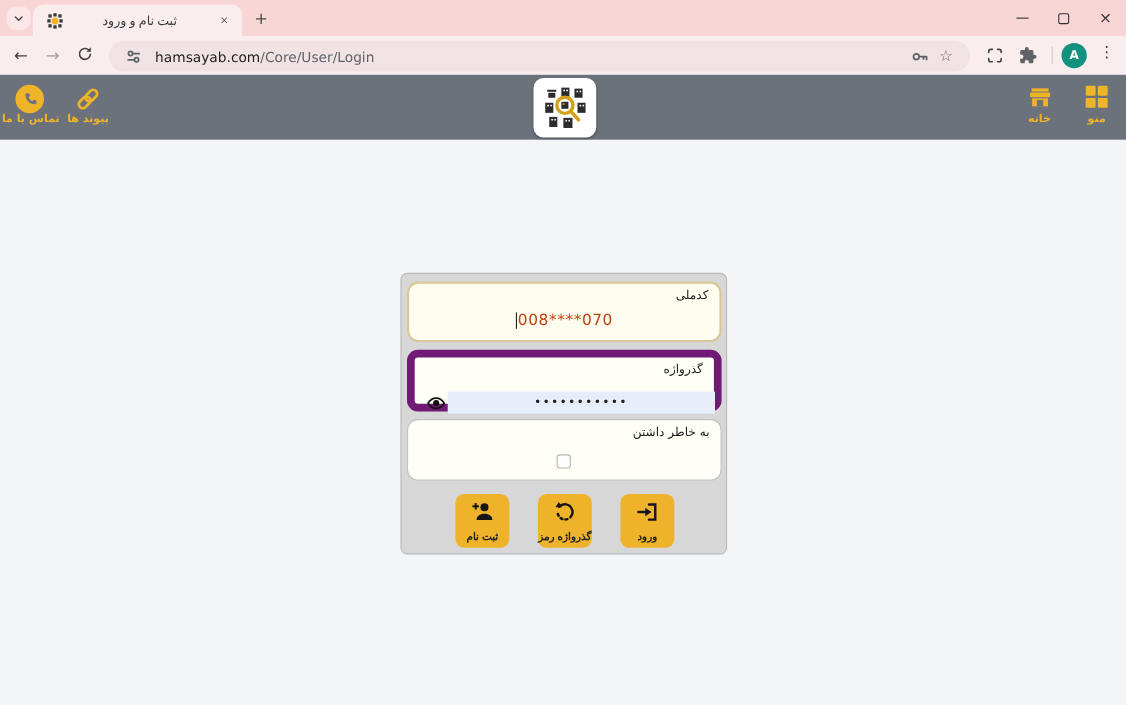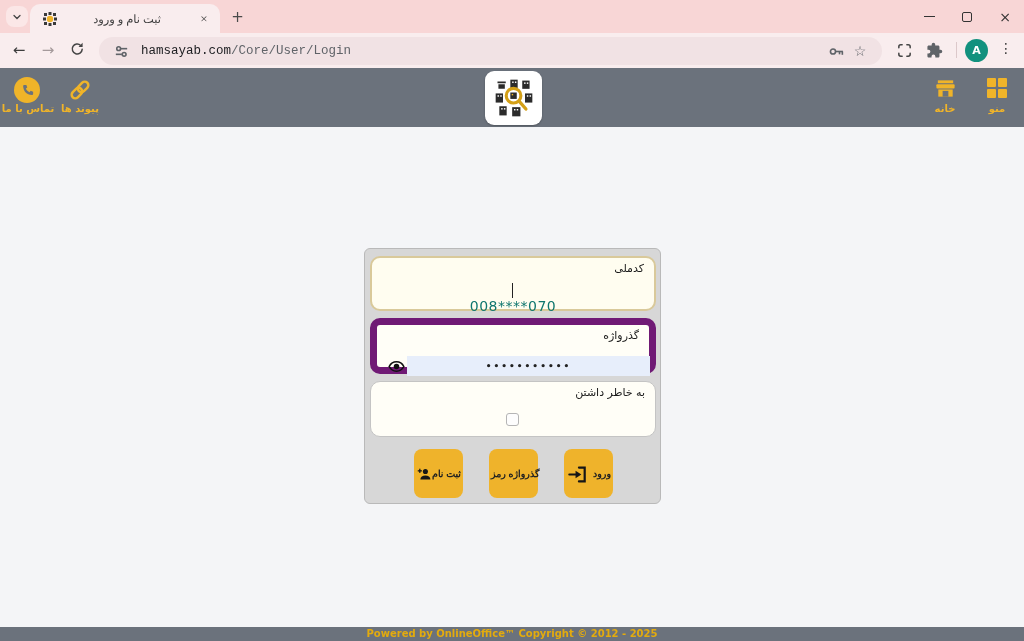--- a/index.html
+++ b/index.html
@@ -26,21 +26,21 @@
   .win-min-bar { width:11px; height:1.5px; background:#333; }
   .win-max-box { width:10px; height:10px; border:1.5px solid #333; border-radius:2px; }
   .win-close-x { font-size:14px; }
 
   
   .toolbar { position:absolute; left:0; top:33px; width:1024px; height:35px; background:#f9edee; }
   .navbtn { position:absolute; top:41px; width:20px; height:20px; text-align:center; line-height:19px;
             font-size:15px; }
   .addrbar { position:absolute; left:99px; top:37px; width:783px; height:28px; border-radius:14px;
              background:#f1e2e4; display:flex; align-items:center; padding:0 10px; }
-  .url { font-size:12.5px; margin-left:8px; flex:1; white-space:nowrap; overflow:hidden;font-family:Liberation Mono, monospace; }
+  .url { font-size:12.5px; margin-left:8px; flex:1; white-space:nowrap; overflow:hidden; }
   .url .domain { color:#202124; }
   .url .path { color:#5f6368; }
   .addr-ic { flex:0 0 auto; display:flex; align-items:center; justify-content:center; width:24px; }
   .star { font-size:14px; color:#5f6368; }
   .tbicon { position:absolute; top:42px; }
   .divider { position:absolute; left:956px; top:42px; width:1px; height:16px; background:#dcc8ca; }
   .avatar { position:absolute; left:965px; top:39px; width:23px; height:23px; border-radius:50%;
             background:#12917e; color:#fff; font-size:11px; font-weight:bold; display:flex;
             align-items:center; justify-content:center; }
   .kebab { position:absolute; left:999px; top:40px; font-size:14px; color:#3c3c3c; width:14px;
@@ -68,30 +68,30 @@
 
   
   .card { position:absolute; left:364px; top:248px; width:297px; height:256px; background:#d7d7d7;
           border:1px solid #b9b9b9; border-radius:6px; }
   .fieldset { position:absolute; left:5px; width:286px; border-radius:10px; }
   .fs-label { position:absolute; top:4px; right:10px; font-size:11px; color:#1a1a1a; direction:rtl; }
   .fs1 { top:7px; height:55px; background:#fffdf0; border:2px solid #d9c99a; }
   .fs2 { top:69px; height:56px; background:#fffef7; border:7px solid #701a75; }
   .fs3 { top:132px; height:56px; background:#fffef7; border:1px solid #c4c4c4; }
   .nid-row { position:absolute; left:0; top:25px; width:100%; display:flex; align-items:center;
-             justify-content:center; font-size:14px; color:#0f766e; letter-spacing:.5px;flex-direction:column; }
+             justify-content:center; font-size:14px; color:#c2410c; letter-spacing:.5px; }
   .caret { width:1px; height:15px; background:#222; margin-right:1px; }
   .pw-strip { position:absolute; left:30px; top:31px; width:243px; height:20px; background:#e7eefb;
               display:flex; align-items:center; justify-content:center; }
   .pw-dots { font-size:9px; letter-spacing:2px; font-weight:bold; color:#222; line-height:9px; }
   .eye { position:absolute; left:11px; top:33px; width:17px; height:17px; }
   .checkbox { position:absolute; left:50%; margin-left:-7px; top:31px; width:13px; height:13px;
               background:#fdfdfd; border:1px solid #b5b5b5; border-radius:3px; }
   .form-btn { position:absolute; top:200px; width:49px; height:49px; background:#efb32b;
-              border:none; border-radius:8px; display:flex; flex-direction:row; align-items:center;
+              border:none; border-radius:8px; display:flex; flex-direction:column; align-items:center;
               justify-content:space-between; padding:5px 2px 4px 2px; cursor:pointer; }
   .form-btn .blabel { font-size:9.5px; font-weight:bold; color:#222; white-space:nowrap;
                       direction:rtl; line-height:10px; }
   .btn-register { left:49px; }
   .btn-recover { left:124px; }
   .btn-login { left:199px; }
 </style>
 </head>
 <body>
 
@@ -295,17 +295,14 @@
     <button class="form-btn btn-login">
       <svg width="23" height="23" viewBox="0 0 24 24">
         <path d="M13.5 4.8 H19.5 V19.2 H13.5" fill="none" stroke="#161616" stroke-width="2.3" stroke-linecap="round"></path>
         <line x1="3.5" y1="12" x2="11" y2="12" stroke="#161616" stroke-width="2.3" stroke-linecap="round"></line>
         <path d="M10 8 L16 12 L10 16 Z" fill="#161616"></path>
       </svg>
       <span class="blabel">ورود</span>
     </button>
   </div>
 
-  <div class="appfooter">
-    <span>Powered by OnlineOffice™ Copyright © 2012 - 2025</span>
-  </div>
 
 </div>
 
 </body></html>

